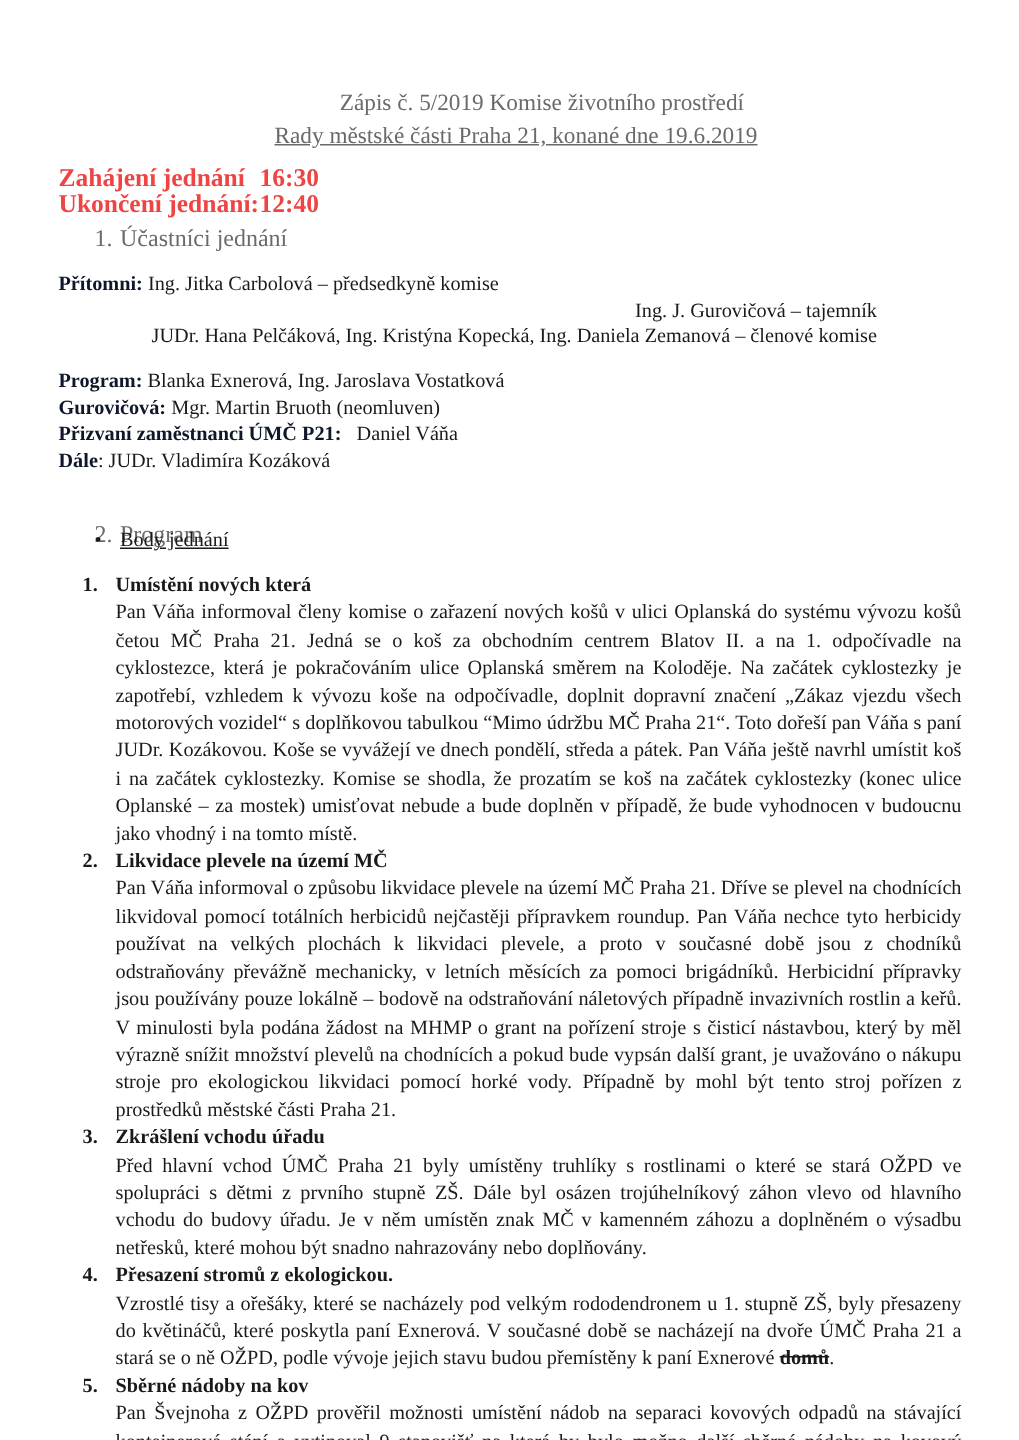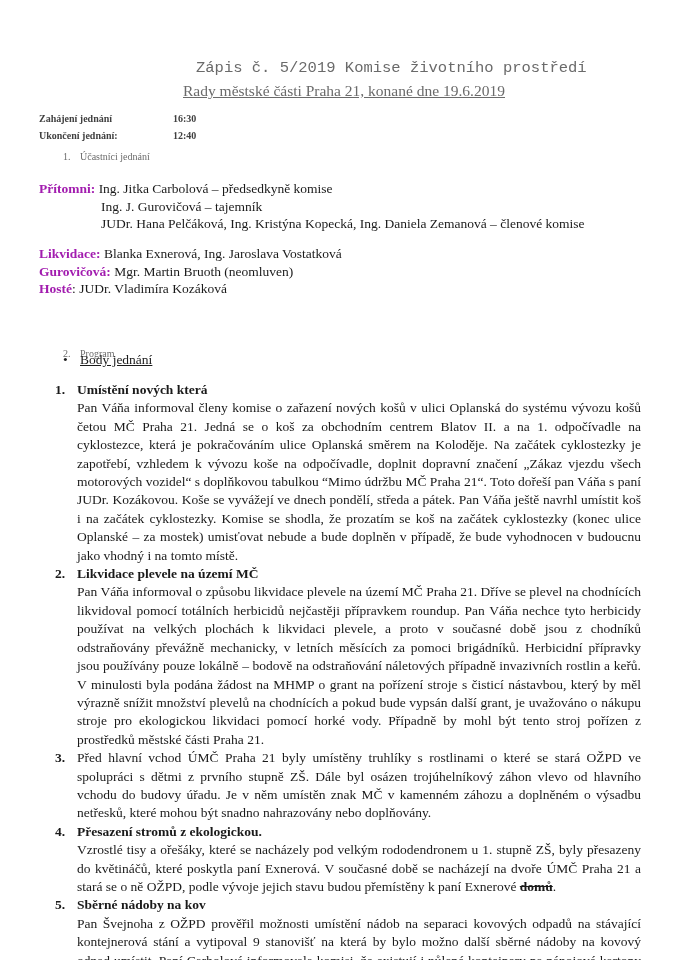--- a/index.html
+++ b/index.html
@@ -6,30 +6,30 @@
   body {
     width: 679px; height: 960px; overflow: hidden; position: relative;
     font-family: "Liberation Serif", "DejaVu Serif", serif;
     color: #1a1a1a;
   }
   .page { position: absolute; left: 0; top: 0; width: 679px; height: 960px; }
   .title {
     position: absolute; left: 0; width: 679px; text-align: center;
     color: #6a6a6a; font-size: 15.5px; line-height: 21px;
   }
-  .title .l1 { position: absolute; top: 58px; left: 196px; width: 300px; text-align: center; white-space: nowrap; font-family: Liberation Mono, monospace; }
+  .title .l1 { position: absolute; top: 58px; left: 196px; width: 300px; text-align: right; white-space: nowrap; }
   .title .l2 { position: absolute; top: 80px; left: 183px; width: 400px; text-align: left; white-space: nowrap; text-decoration: underline; }
-  .times { position: absolute; left: 39px; top: 110px; font-size: 10px; line-height: 17px; font-weight: bold; color: #404040; }
+  .times { position: absolute; left: 39px; top: 110px; font-size: 17px; line-height: 17px; font-weight: bold; color: #ef4444; }
   .times .row { display: flex; }
   .times .lbl { width: 134px; }
-  .sec { position: absolute; left: 63px; font-size: 10px; color: #6b6b6b; }
+  .sec { position: absolute; left: 63px; font-size: 16px; color: #6b6b6b; }
   .sec .n { display: inline-block; width: 17px; }
   .block { position: absolute; left: 39px; font-size: 13.5px; line-height: 17.5px; color: #1a1a1a; }
-  .block b { font-weight: bold; color: #a21caf; }
-  .indent { padding-left: 62px; }
+  .block b { font-weight: bold; color: #0f172a; }
+  .indent { padding-left: 62px; text-align: right; }
   .bullet { position: absolute; left: 63px; top: 352px; font-size: 13.5px; }
   .bullet .dot { display: inline-block; width: 17px; }
   .bullet .u { text-decoration: underline; }
   .items { position: absolute; left: 55px; top: 381px; width: 586px; font-size: 13.5px; line-height: 18.4px; }
   .item { position: relative; }
   .item .num { position: absolute; left: 0; top: 0; font-weight: bold; }
   .item .head { padding-left: 22px; font-weight: bold; }
   .item .body { padding-left: 22px; text-align: justify; }
   .strike { text-decoration: line-through; font-weight: bold; }
 </style>
@@ -58,23 +58,24 @@
     <span class="n">1.</span><span>Účastníci jednání</span>
   </div>
 
   <div class="block" style="top:180px;">
     <div><b>Přítomni:</b> <span>Ing. Jitka Carbolová – předsedkyně komise</span></div>
     <div class="indent">Ing. J. Gurovičová – tajemník</div>
     <div class="indent">JUDr. Hana Pelčáková, Ing. Kristýna Kopecká, Ing. Daniela Zemanová – členové komise</div>
   </div>
 
   <div class="block" style="top:245px;">
-    <div><b>Likvidace:</b> <span>Blanka Exnerová, Ing. Jaroslava Vostatková</span></div>
+    <div><b>Program:</b> <span>Blanka Exnerová, Ing. Jaroslava Vostatková</span></div>
     <div><b>Gurovičová:</b> <span>Mgr. Martin Bruoth (neomluven)</span></div>
-    <div><b>Hosté</b><span>: JUDr. Vladimíra Kozáková</span></div>
+    <div><b>Přizvaní zaměstnanci ÚMČ P21:</b>&nbsp;&nbsp; <span>Daniel Váňa</span></div>
+    <div><b>Dále</b><span>: JUDr. Vladimíra Kozáková</span></div>
   </div>
 
   <div class="sec" style="top:320px;margin-top:28px;">
     <span class="n">2.</span><span>Program</span>
   </div>
 
   <div class="bullet">
     <span class="dot">•</span><span class="u">Body jednání</span>
   </div>
 
@@ -84,20 +85,21 @@
       <div class="head">Umístění nových která</div>
       <div class="body">Pan Váňa informoval členy komise o zařazení nových košů v ulici Oplanská do systému vývozu košů četou MČ Praha 21. Jedná se o koš za obchodním centrem Blatov II. a na 1. odpočívadle na cyklostezce, která je pokračováním ulice Oplanská směrem na Koloděje. Na začátek cyklostezky je zapotřebí, vzhledem k vývozu koše na odpočívadle, doplnit dopravní značení „Zákaz vjezdu všech motorových vozidel“ s doplňkovou tabulkou “Mimo údržbu MČ Praha 21“. Toto dořeší pan Váňa s paní JUDr. Kozákovou. Koše se vyvážejí ve dnech pondělí, středa a pátek. Pan Váňa ještě navrhl umístit koš i na začátek cyklostezky. Komise se shodla, že prozatím se koš na začátek cyklostezky (konec ulice Oplanské – za mostek) umisťovat nebude a bude doplněn v případě, že bude vyhodnocen v budoucnu jako vhodný i na tomto místě.</div>
     </div>
     <div class="item">
       <span class="num">2.</span>
       <div class="head">Likvidace plevele na území MČ</div>
       <div class="body">Pan Váňa informoval o způsobu likvidace plevele na území MČ Praha 21. Dříve se plevel na chodnících likvidoval pomocí totálních herbicidů nejčastěji přípravkem roundup. Pan Váňa nechce tyto herbicidy používat na velkých plochách k likvidaci plevele, a proto v současné době jsou z chodníků odstraňovány převážně mechanicky, v letních měsících za pomoci brigádníků. Herbicidní přípravky jsou používány pouze lokálně – bodově na odstraňování náletových případně invazivních rostlin a keřů. V minulosti byla podána žádost na MHMP o grant na pořízení stroje s čisticí nástavbou, který by měl výrazně snížit množství plevelů na chodnících a pokud bude vypsán další grant, je uvažováno o nákupu stroje pro ekologickou likvidaci pomocí horké vody. Případně by mohl být tento stroj pořízen z prostředků městské části Praha 21.</div>
     </div>
     <div class="item">
       <span class="num">3.</span>
+      <div class="head">Zkrášlení vchodu úřadu</div>
       <div class="body">Před hlavní vchod ÚMČ Praha 21 byly umístěny truhlíky s rostlinami o které se stará OŽPD ve spolupráci s dětmi z prvního stupně ZŠ. Dále byl osázen trojúhelníkový záhon vlevo od hlavního vchodu do budovy úřadu. Je v něm umístěn znak MČ v kamenném záhozu a doplněném o výsadbu netřesků, které mohou být snadno nahrazovány nebo doplňovány.</div>
     </div>
     <div class="item">
       <span class="num">4.</span>
       <div class="head">Přesazení stromů z ekologickou.</div>
       <div class="body"><span>Vzrostlé tisy a ořešáky, které se nacházely pod velkým rododendronem u 1. stupně ZŠ, byly přesazeny do květináčů, které poskytla paní Exnerová. V současné době se nacházejí na dvoře ÚMČ Praha 21 a stará se o ně OŽPD, podle vývoje jejich stavu budou přemístěny k paní Exnerové </span><span class="strike">domů</span><span>.</span></div>
     </div>
     <div class="item">
       <span class="num">5.</span>
       <div class="head">Sběrné nádoby na kov</div>

